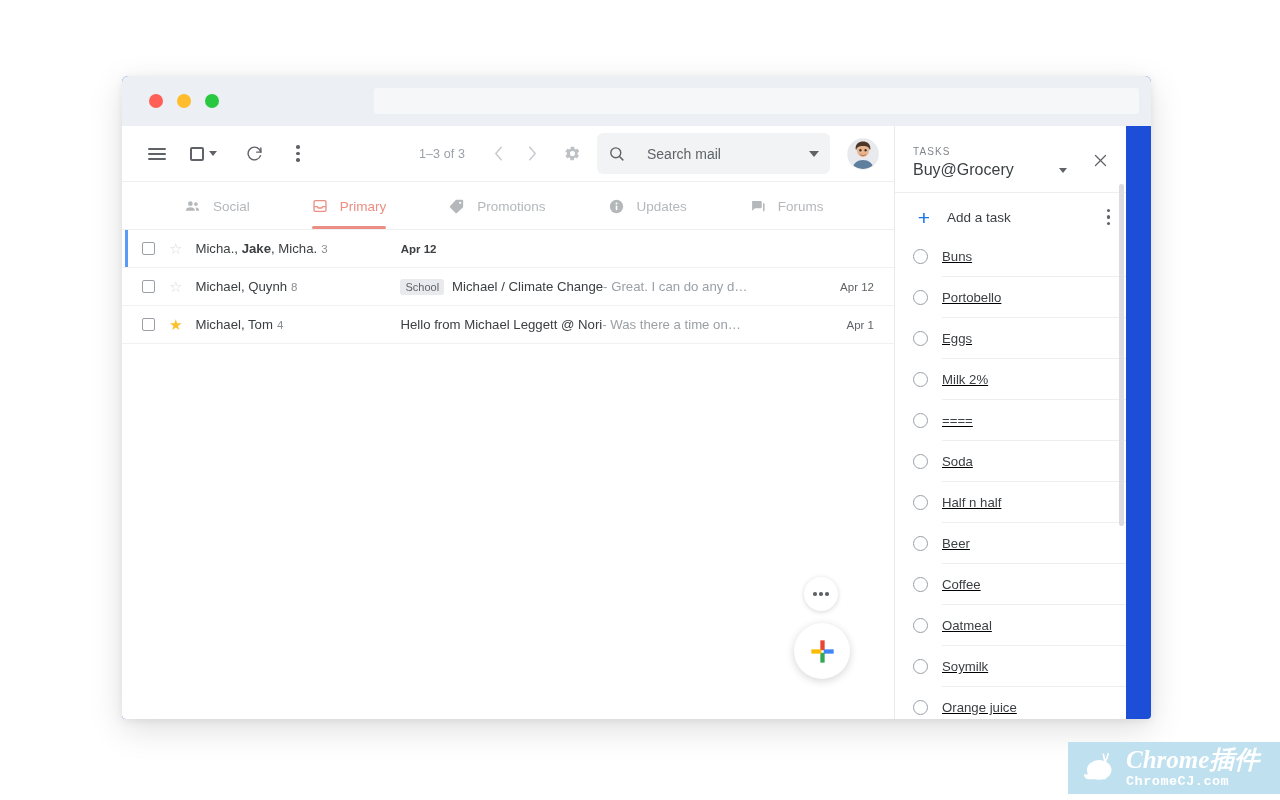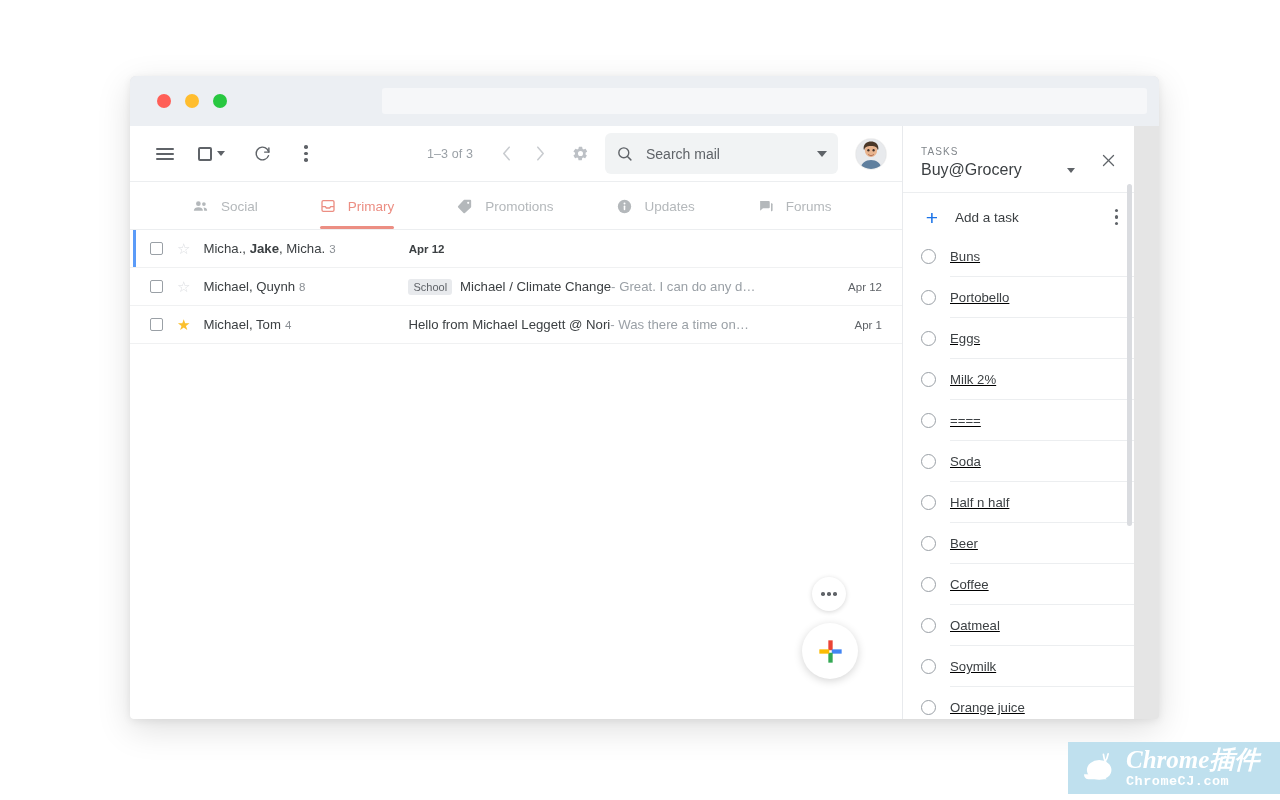--- a/index.html
+++ b/index.html
@@ -5,23 +5,23 @@
   * { margin:0; padding:0; box-sizing:border-box; }
   html, body {
     width:1280px; height:800px;
     background:#ffffff;
     font-family:"Liberation Sans", sans-serif;
     overflow:hidden;
   }
 
   
   #browser-window{
-    position:absolute; left:130px; top:76px;
+    position:absolute; left:122px; top:76px;
     width:1029px; height:643px;
-    background:#e5e5e5;
+    background:#1d4ed8;
     border-radius:6px 6px 4px 4px;
     box-shadow:0 10px 34px rgba(0,0,0,.13), 0 2px 8px rgba(0,0,0,.07);
     overflow:hidden;
   }
 
   
   .titlebar{
     height:50px; background:#eceff3;
     display:flex; align-items:center; padding:0 14px;
     position:relative;
@@ -61,21 +61,21 @@
 
   .pager{ margin-left:auto; display:flex; align-items:center; gap:4px; padding-right:10px;}
   .pager-count{ font-size:12.5px; color:#9aa0a6; margin-right:14px; letter-spacing:.1px;}
   .chev{ width:30px;height:30px;display:flex;align-items:center;justify-content:center;color:#dadce0;cursor:pointer;}
 
   .searchbox{
     width:233px; height:41px; background:#f1f3f4; border-radius:6px;
     display:flex; align-items:center; padding:0 11px; margin-right:18px;
     cursor:text;
   }
-  .search-text{ font-size:14px; color:#5f6368; margin-left:13px; flex:1;}
+  .search-text{ font-size:14px; color:#5f6368; margin-left:22px; flex:1;}
   .avatar{
     width:30px;height:30px;border-radius:50%;margin-right:16px;flex:none;
     background:#d8dadc; overflow:hidden; position:relative; cursor:pointer;
     box-shadow:0 0 0 1px rgba(0,0,0,.06);
   }
 
   
   .tabs-wrap{ padding:0 0 0 62px; border-bottom:1px solid #eceef0; height:48px; display:flex; align-items:flex-end;}
   .tab{
     display:flex; align-items:center; gap:12px; height:46px;

